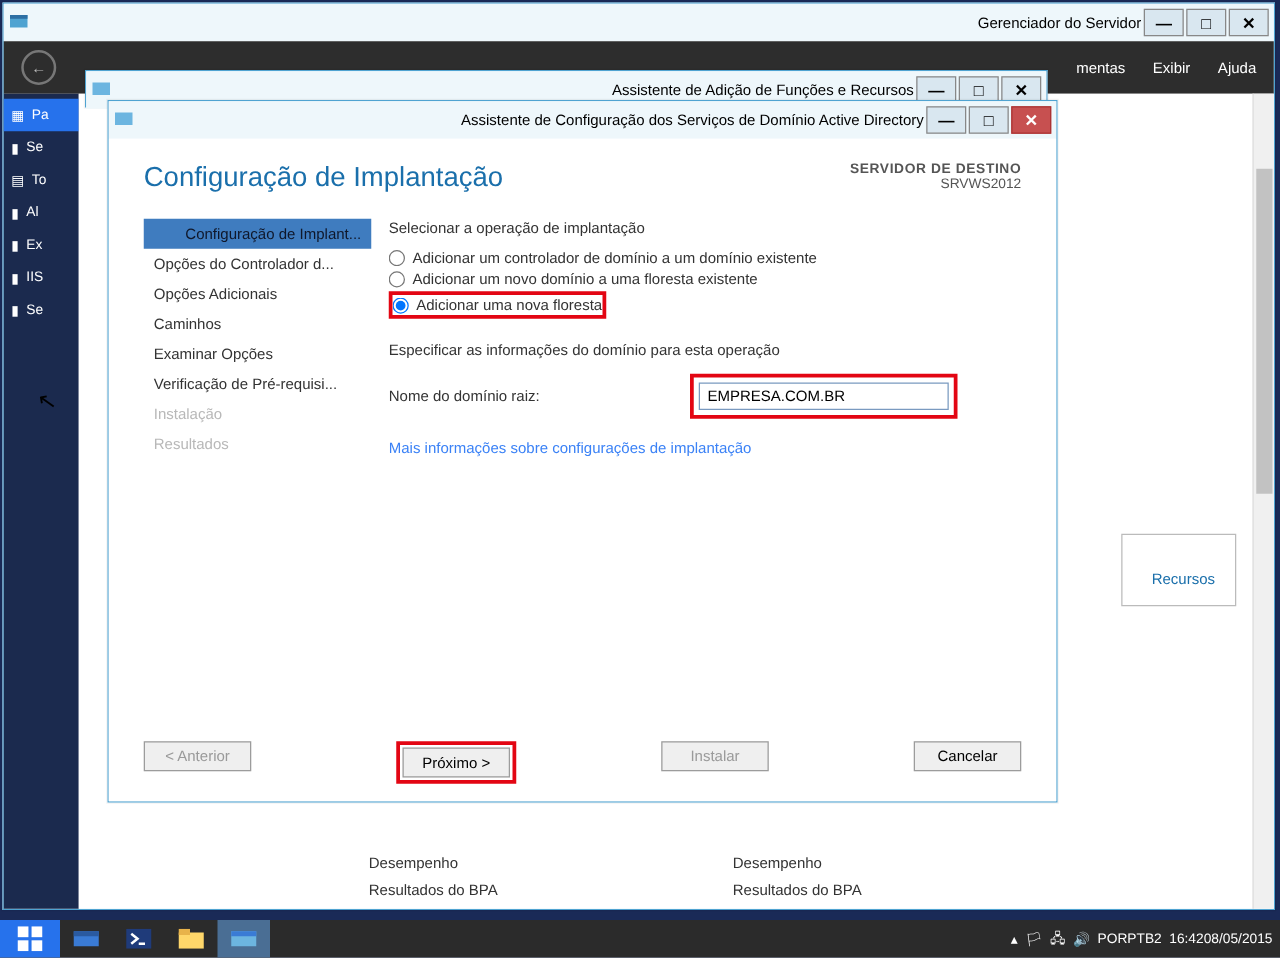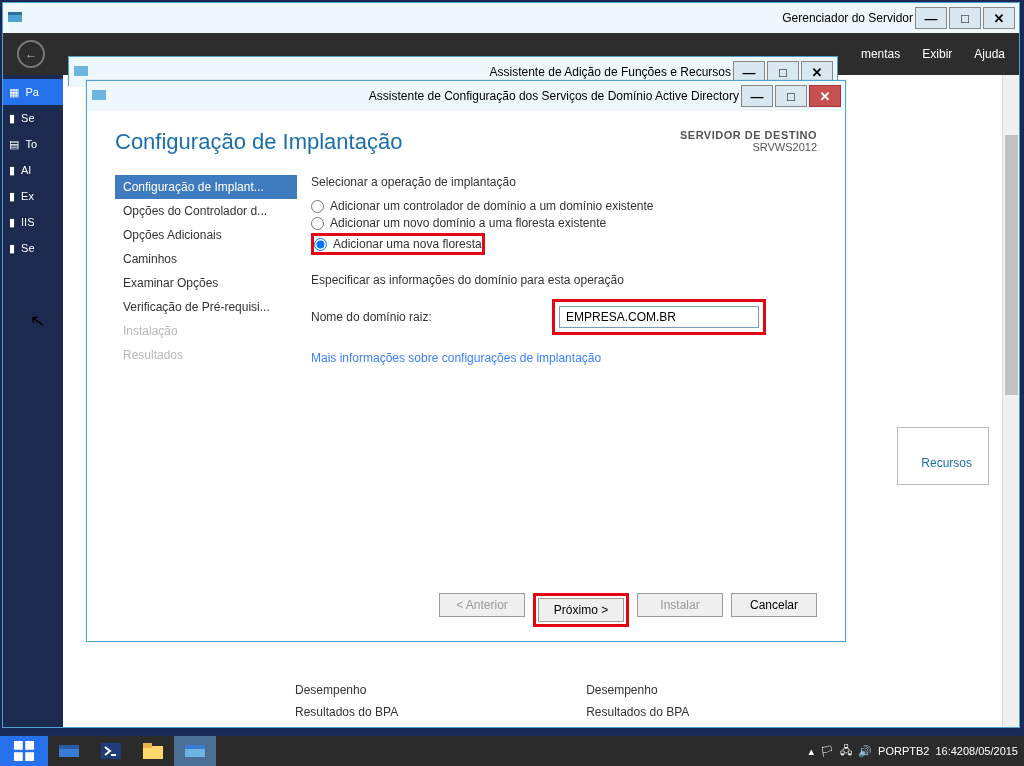--- a/index.html
+++ b/index.html
@@ -39,32 +39,32 @@
   .wiz{left:86px;top:80px;width:760px;height:562px;}
   .wiz .win-title{background:#eef7fb;}
   .wiz-body{display:flex;flex-direction:column;height:calc(100% - 30px);background:#fff;padding:18px 28px 14px 28px;}
   .wiz-head{display:flex;align-items:flex-start;}
   .wiz-head h1{margin:0;font-weight:300;font-size:22px;color:#1a6fab;}
   .wiz-dest{margin-left:auto;text-align:right;font-size:11px;color:#555;}
   .wiz-dest .lbl{font-weight:bold;letter-spacing:.5px;}
   .wiz-main{flex:1;display:flex;margin-top:20px;}
   .wiz-steps{width:182px;}
   .wiz-steps .step{padding:5px 8px;font-size:12px;color:#333;white-space:nowrap;overflow:hidden;text-overflow:ellipsis;}
-  .wiz-steps .step.sel{background:#3f7cbf;color:#ffffff;}
+  .wiz-steps .step.sel{background:#3f7cbf;color:#0f172a;text-align:right;}
   .wiz-steps .step.disabled{color:#b8b8b8;}
   .wiz-form{flex:1;padding-left:14px;font-size:12px;color:#333;}
   .wiz-form .grp-title{margin:0 0 10px 0;}
   .radio-row{display:flex;align-items:center;gap:6px;margin:3px 0;}
   .radio-row input{margin:0;}
   .hl{border:3px solid #e30613;padding:1px 0;display:inline-flex;align-items:center;}
   .hl-box{border:3px solid #e30613;padding:4px;display:inline-block;margin-left:37px;}
   .field-row{display:flex;align-items:center;gap:14px;margin-top:12px;}
   .field-row input[type=text]{width:200px;height:22px;border:1px solid #7a9ac0;padding:2px 6px;font-size:12px;}
   .more-link{color:#3b82f6;margin-top:auto;padding:16px 0 8px 0;}
-  .wiz-foot{display:flex;justify-content:flex-end;gap:8px;padding-top:12px;border-top:0;}
+  .wiz-foot{display:flex;justify-content:space-between;gap:8px;padding-top:12px;border-top:0;}
   .btn-std{min-width:86px;height:24px;border:1px solid #9c9c9c;background:#efefef;font-size:12px;padding:0 10px;}
   .btn-std:disabled{color:#9a9a9a;}
   .btn-hl{border:3px solid #e30613;padding:2px;}
   .cursor{position:absolute;left:30px;top:310px;font-size:18px;color:#000;transform:rotate(-10deg);}
 </style>
 </head>
 <body>
 
 <div class="desktop">
 

